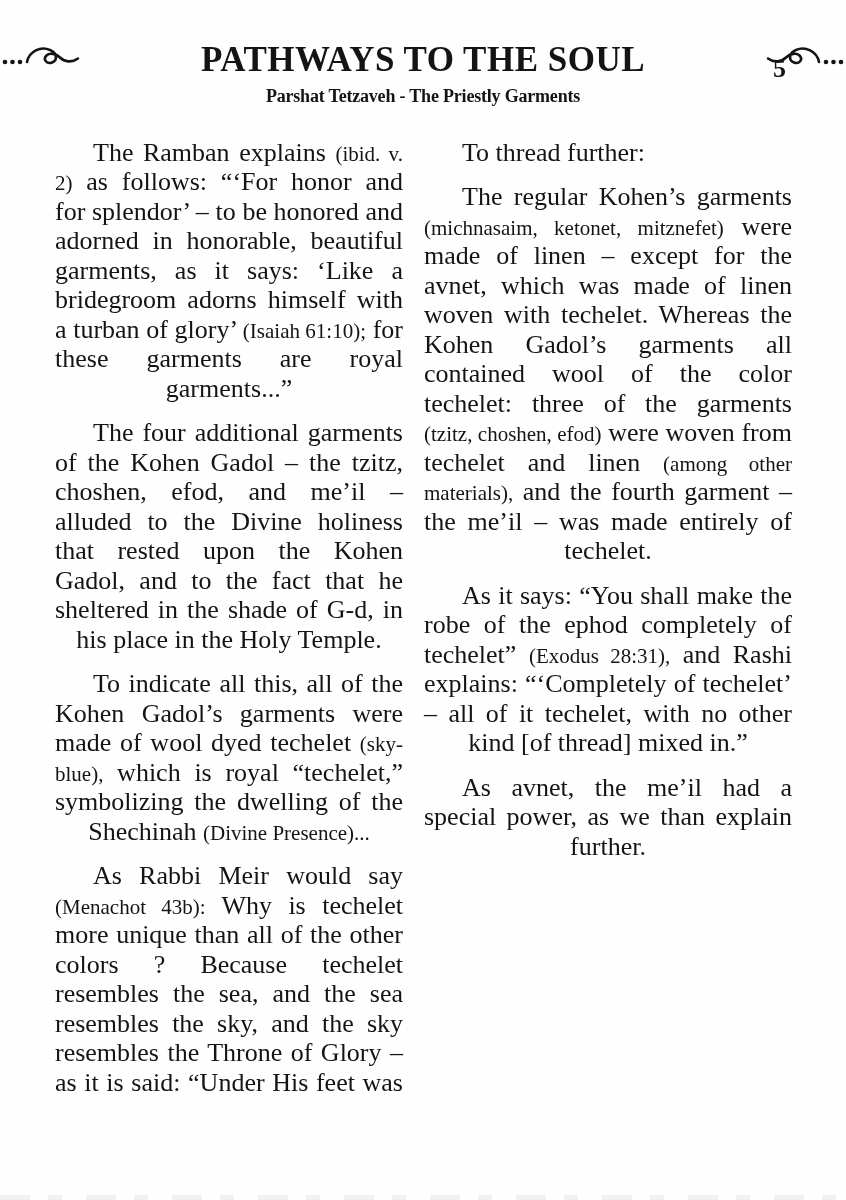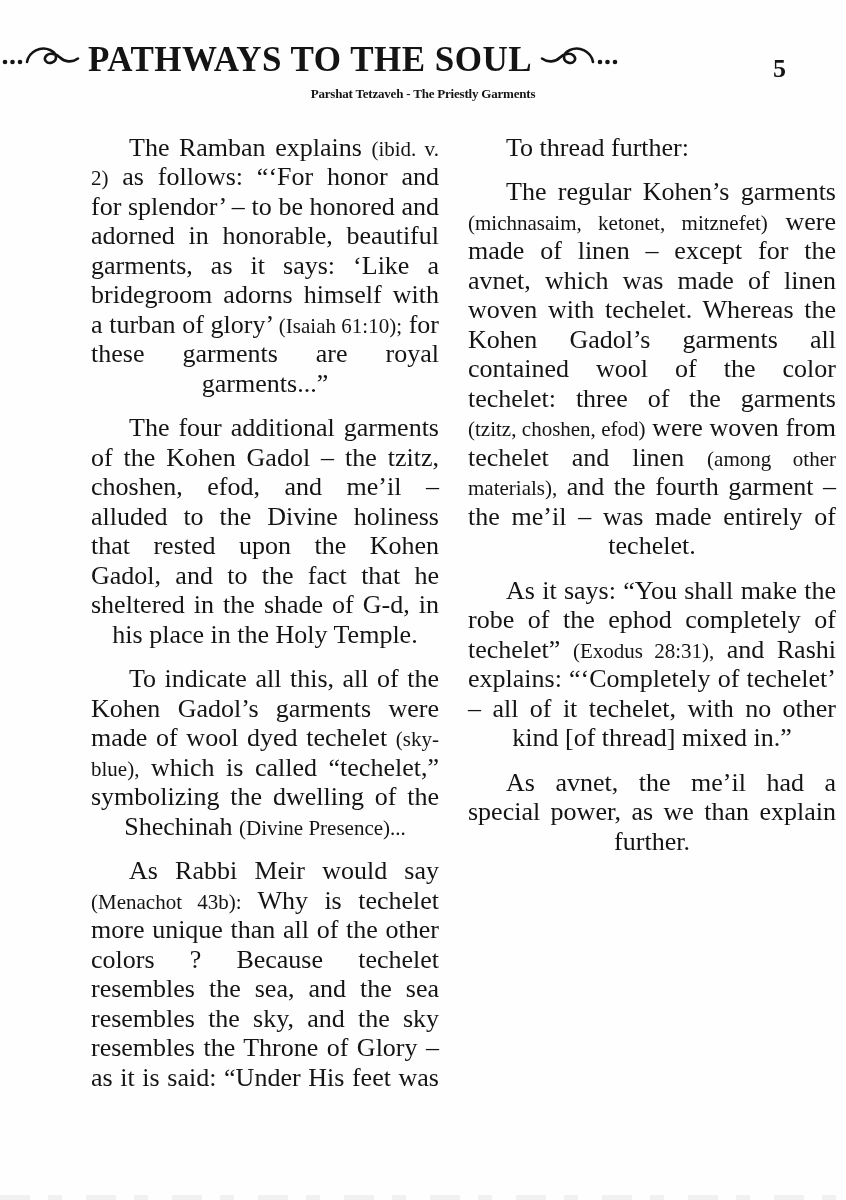--- a/index.html
+++ b/index.html
@@ -6,40 +6,39 @@
   .page {
     position:relative;
     width:846px; height:1200px;
     background:#fefefe;
     color:#141414;
     font-family:"Liberation Serif", serif;
     overflow:hidden;
   }
   header { padding-top:42px; text-align:center; }
   .title-row {
-    display:flex; justify-content:flex-start; align-items:center; gap:8px;
+    display:flex; justify-content:space-between; align-items:center; gap:8px;
   }
   .page-title {
     margin:0; font-size:35px; font-weight:bold; letter-spacing:0.5px;
     line-height:1.05; white-space:nowrap;
   }
   .page-number {
     position:absolute; top:54px; right:60px;
     font-size:26px; font-weight:bold;
   }
   .subtitle {
-    margin:7px 0 0 0; font-size:13px; font-weight:bold; letter-spacing:-0.2px;
+    margin:7px 0 0 0; font-size:18px; font-weight:bold; letter-spacing:-0.2px;
   }
   .flourish { display:inline-block; }
   .flourish.flip { transform:scaleX(-1); }
   .columns {
-    display:flex; gap:29px;
+    display:flex; gap:21px;
     padding:31px 46px 0 55px;
     box-sizing:border-box;
-    margin-left:36px;
   }
   .col {
     font-size:26px; line-height:1.135;
     text-align:justify;
     hyphens:none;
   }
   .col-left  { width:348px; flex:0 0 348px; }
   .col-right { width:368px; flex:0 0 368px; }
   .col p { margin:0 0 15px 0; text-indent:38px; }
   .col p.noindent { text-indent:0; }
@@ -79,21 +78,21 @@
       </span>
     </div>
     <div class="page-number">5</div>
     <h2 class="subtitle">Parshat Tetzaveh - The Priestly Garments</h2>
   </header>
 
   <main class="columns">
     <section class="col col-left">
         <p class="center-last"><span>The Ramban explains </span><span class="small">(ibid. v. 2)</span><span> as follows: “‘For honor and for splendor’ – to be honored and adorned in honorable, beautiful garments, as it says: ‘Like a bridegroom adorns himself with a turban of glory’ </span><span class="small">(Isaiah 61:10);</span><span> for these garments are royal garments...”</span></p>
         <p class="center-last"><span>The four additional garments of the Kohen Gadol – the </span><span class="italic">tzitz</span><span>, </span><span class="italic">choshen</span><span>, </span><span class="italic">efod</span><span>, and </span><span class="italic">me’il</span><span> – alluded to the Divine holiness that rested upon the Kohen Gadol, and to the fact that he sheltered in the shade of G-d, in his place in the Holy Temple.</span></p>
-        <p class="center-last"><span>To indicate all this, all of the Kohen Gadol’s garments were made of wool dyed </span><span class="italic">techelet</span><span> </span><span class="small">(sky-blue),</span><span> which is called “</span><span class="italic">techelet</span><span>,” symbolizing the dwelling of the Shechinah </span><span class="small">(Divine Presence)...</span></p>
+        <p class="center-last"><span>To indicate all this, all of the Kohen Gadol’s garments were made of wool dyed </span><span class="italic">techelet</span><span> </span><span class="small">(sky-blue),</span><span> which is royal “</span><span class="italic">techelet</span><span>,” symbolizing the dwelling of the Shechinah </span><span class="small">(Divine Presence)...</span></p>
         <p class="justify-last"><span>As Rabbi Meir would say </span><span class="small">(Menachot 43b):</span><span> Why is </span><span class="italic">techelet</span><span> more unique than all of the other colors ? Because </span><span class="italic">techelet</span><span> resembles the sea, and the sea resembles the sky, and the sky resembles the Throne of Glory – as it is said: “Under His feet was</span></p>
       </section>
     <section class="col col-right">
         <p class=""><span>To thread further:</span></p>
         <p class="center-last"><span>The regular Kohen’s garments </span><span class="small italic">(michnasaim, ketonet, mitznefet)</span><span> were made of linen – except for the </span><span class="italic">avnet</span><span>, which was made of linen woven with </span><span class="italic">techelet</span><span>. Whereas the Kohen Gadol’s garments all contained wool of the color </span><span class="italic">techelet</span><span>: three of the garments </span><span class="small italic">(tzitz, choshen, efod)</span><span> were woven from </span><span class="italic">techelet</span><span> and linen </span><span class="small">(among other materials),</span><span> and the fourth garment – the </span><span class="italic">me’il</span><span> – was made entirely of </span><span class="italic">techelet</span><span>.</span></p>
         <p class="center-last"><span>As it says: “You shall make the robe of the ephod completely of </span><span class="italic">techelet</span><span>” </span><span class="small">(Exodus 28:31),</span><span> and Rashi explains: “‘Completely of </span><span class="italic">techelet</span><span>’ – all of it </span><span class="italic">techelet</span><span>, with no other kind [of thread] mixed in.”</span></p>
         <p class="center-last"><span>As avnet, the </span><span class="italic">me’il</span><span> had a special power, as we than explain further.</span></p>
       </section>
   </main>
 

